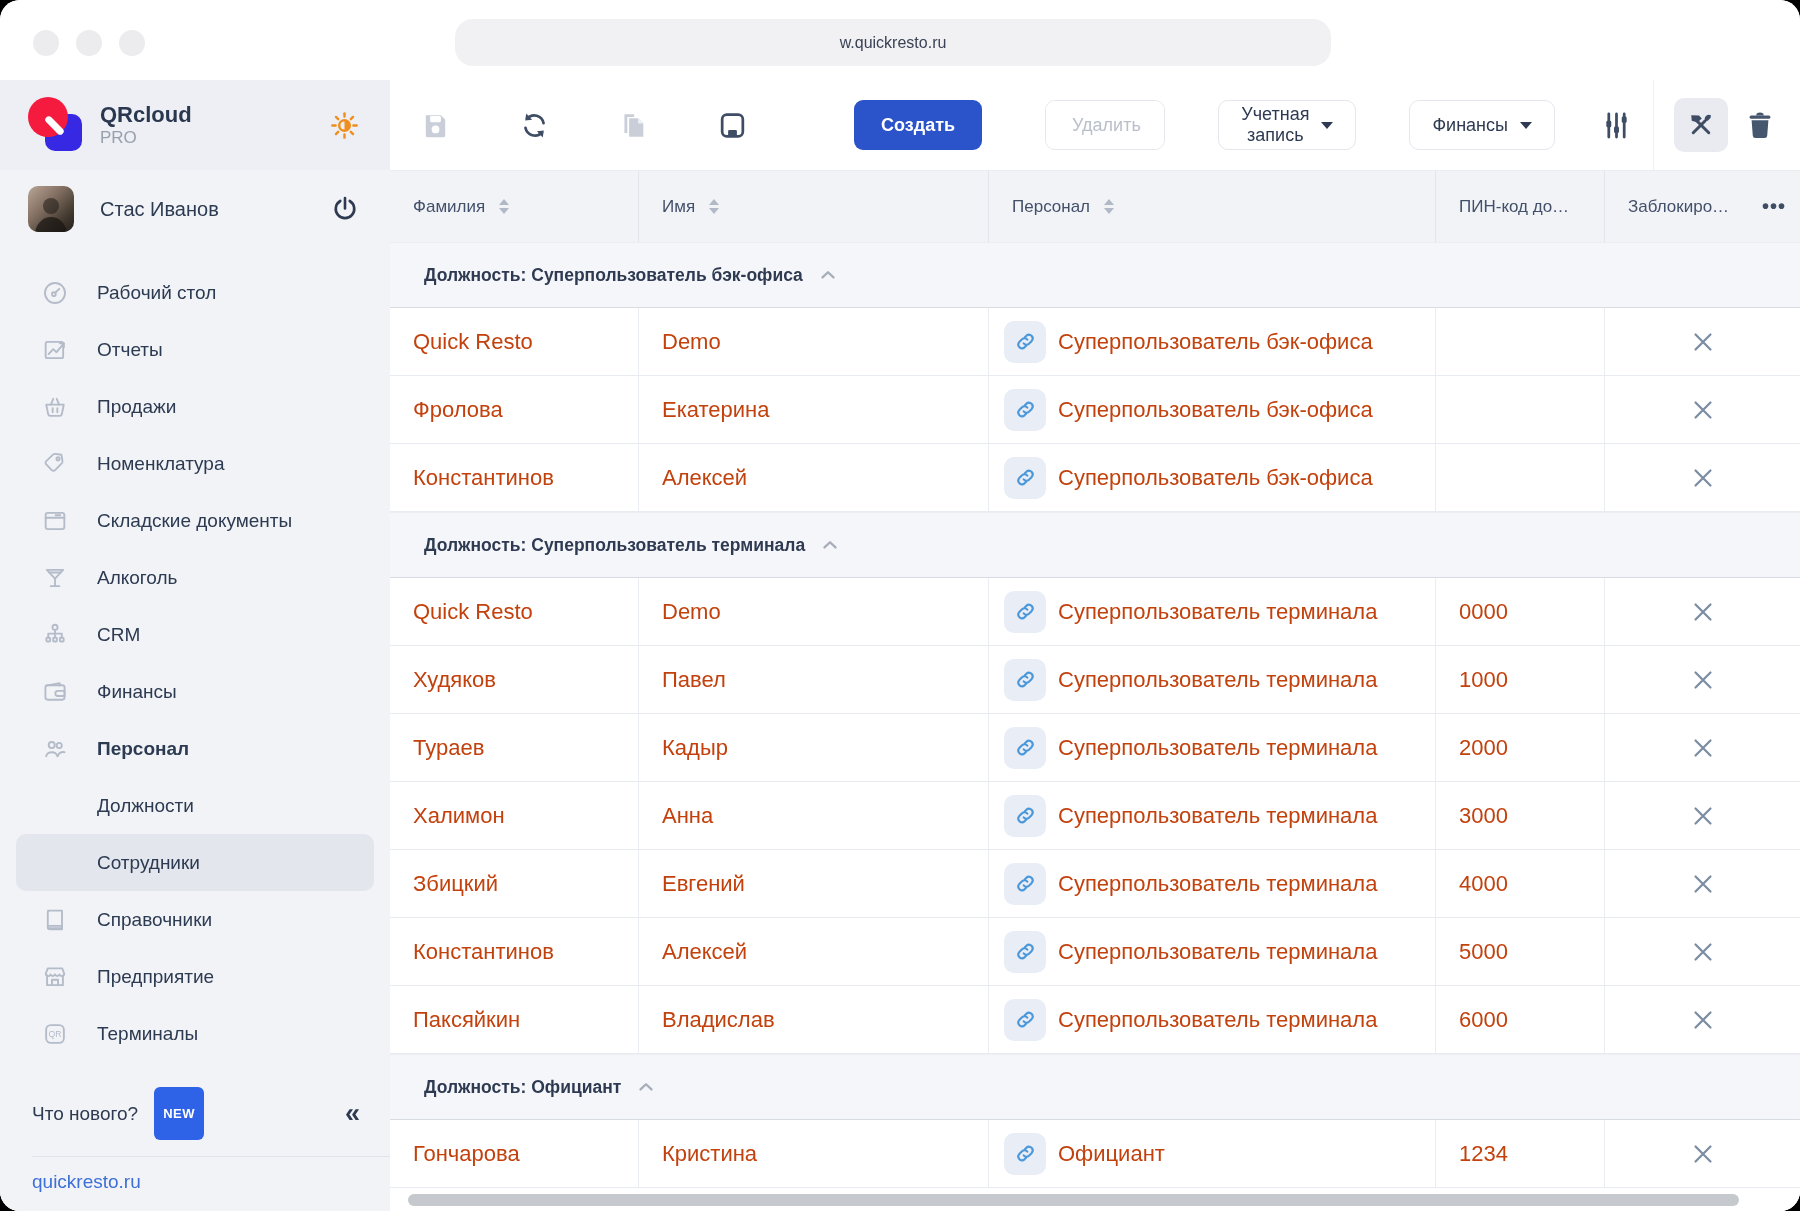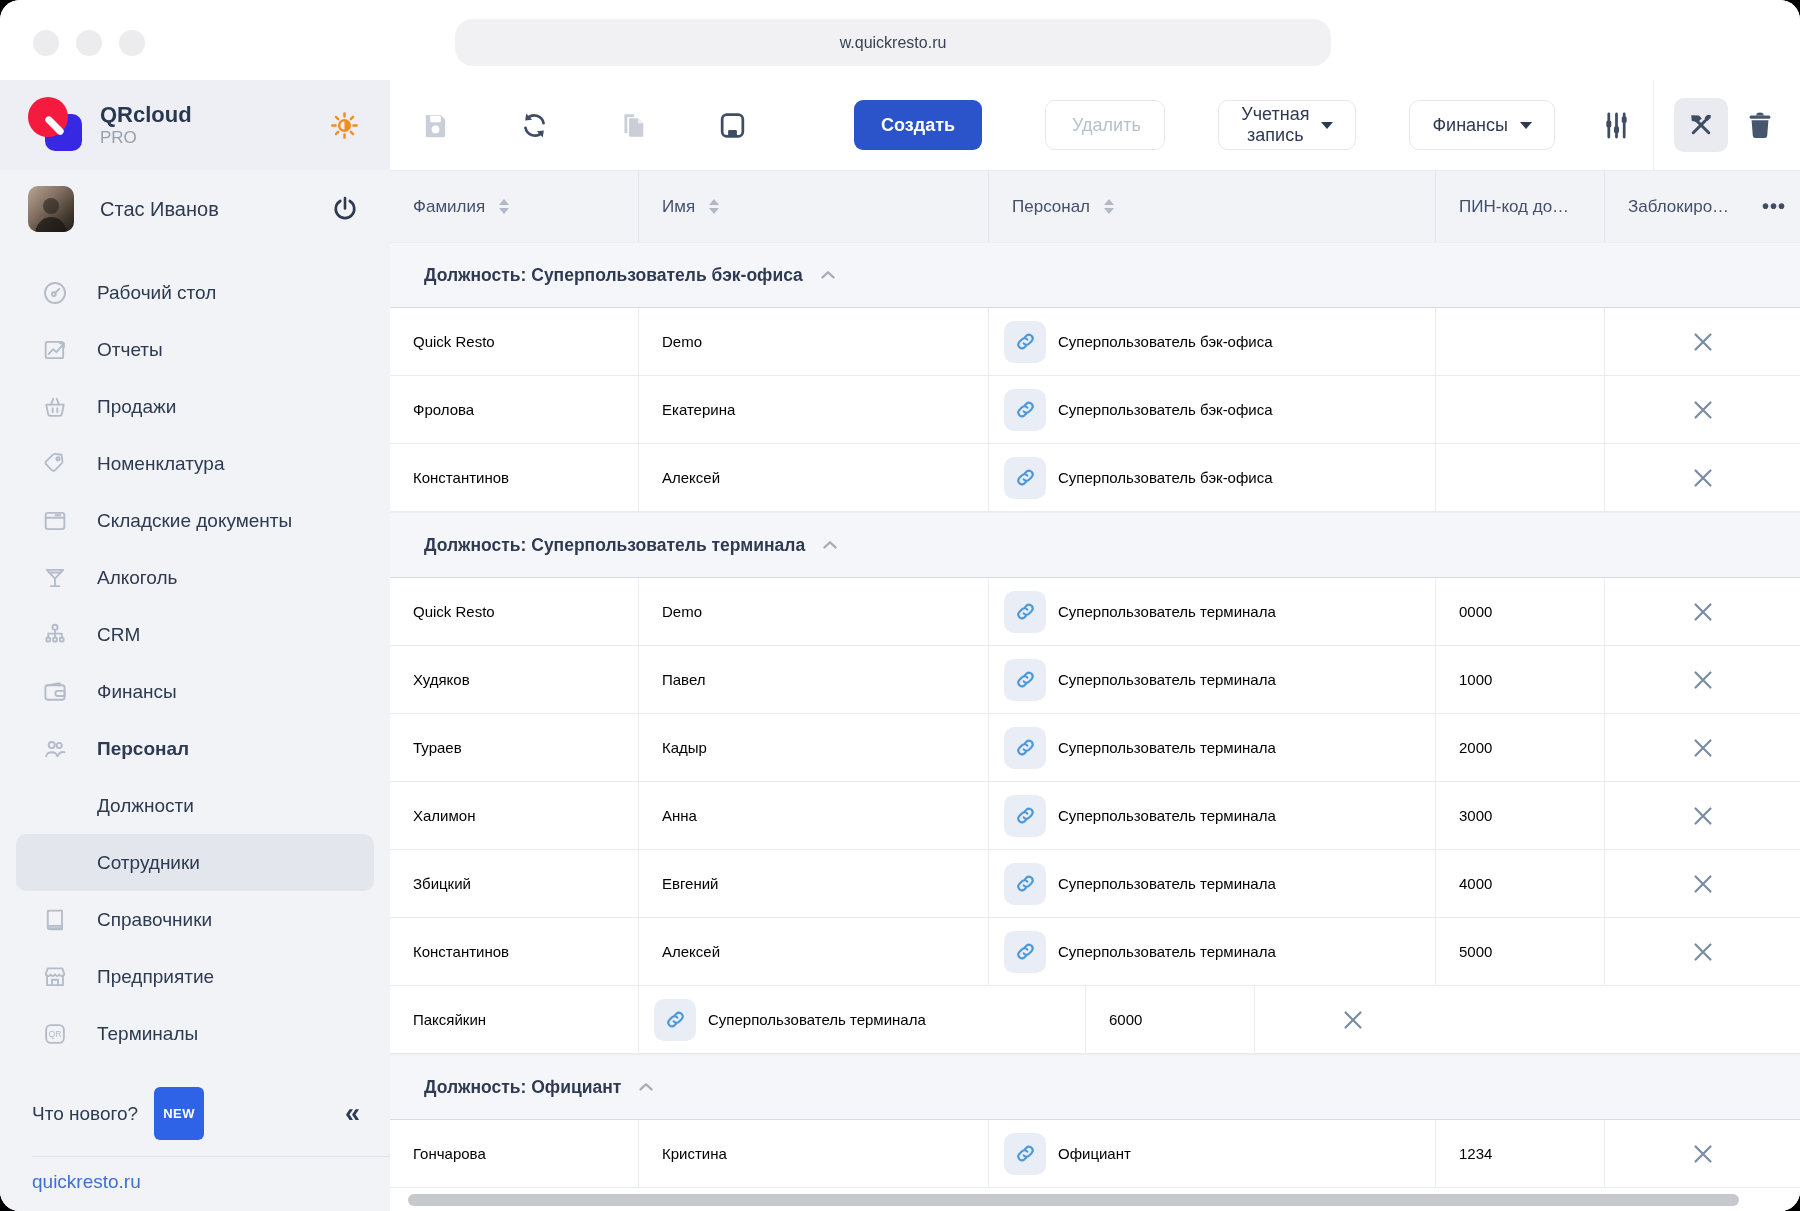--- a/index.html
+++ b/index.html
@@ -81,21 +81,21 @@
   .sort .up{width:0;height:0;border-left:5.5px solid transparent;border-right:5.5px solid transparent;border-bottom:6px solid #b2b9c6;}
   .sort .dn{width:0;height:0;border-left:5.5px solid transparent;border-right:5.5px solid transparent;border-top:6px solid #b2b9c6;}
   .th.col-blocked{justify-content:space-between;padding-right:14px;}
   .dots{font-size:20px;letter-spacing:1px;color:#3e4c64;font-weight:700;cursor:pointer;}
 
   .group-row{height:66px;background:#f5f6f9;border-bottom:1px solid #d7dbe2;border-top:1px solid #eceef2;
              display:flex;align-items:center;padding-left:34px;box-sizing:border-box;cursor:pointer;}
   .g-title{font-size:17.5px;font-weight:700;color:#2e3a52;}
   .g-chevron{margin-left:14px;display:flex;}
   .t-row{display:flex;height:68px;background:#fff;border-bottom:1px solid #e8ebf0;box-sizing:border-box;}
-  .td{display:flex;align-items:center;padding-left:23px;font-size:15px;color:#000000;box-sizing:border-box;}
+  .td{display:flex;align-items:center;padding-left:23px;font-size:22px;color:#c2410c;box-sizing:border-box;}
   .td + .td{border-left:1px solid #eaedf1;}
   .td.col-role{padding-left:15px;}
   .role-chip{width:42px;height:42px;border-radius:10px;background:#e9edf6;display:flex;align-items:center;justify-content:center;flex:0 0 42px;cursor:pointer;}
   .role-text{margin-left:12px;white-space:nowrap;}
   .td.col-blocked{justify-content:center;padding-left:0;}
   .x-icon{display:flex;cursor:pointer;}
 
   .hscroll{height:21px;background:#fff;position:relative;}
   .hthumb{position:absolute;left:18px;top:4px;width:1331px;height:12px;border-radius:6px;background:#c5c8cd;cursor:pointer;}
 </style>
@@ -630,20 +630,21 @@
               <div class="td col-blocked">
                 <span class="x-icon">
                   <svg viewBox="0 0 24 24" width="28" height="28" fill="none" stroke="#7b8da3" stroke-width="1.9" stroke-linecap="round">
                     <path d="M5.6 5.6 L18.4 18.4 M18.4 5.6 L5.6 18.4"></path>
                   </svg>
                 </span>
               </div>
             </div>
             <div class="t-row">
               <div class="td col-last">Паксяйкин</div>
+              <div class="td col-first">Владислав</div>
               <div class="td col-role">
                 <span class="role-chip">
                   <svg viewBox="0 0 24 24" width="23" height="23" fill="none" stroke="#4a97da" stroke-width="2.2" stroke-linecap="round">
                     <path d="M10.1 13.9 a3.9 3.9 0 0 0 5.5 .4 l2.9-2.9 a3.9 3.9 0 0 0 -5.5 -5.5 l-1.65 1.65"></path>
                     <path d="M13.9 10.1 a3.9 3.9 0 0 0 -5.5 -.4 l-2.9 2.9 a3.9 3.9 0 0 0 5.5 5.5 l1.65-1.65"></path>
                   </svg>
                 </span>
                 <span class="role-text">Суперпользователь терминала</span>
               </div>
               <div class="td col-pin">6000</div>

